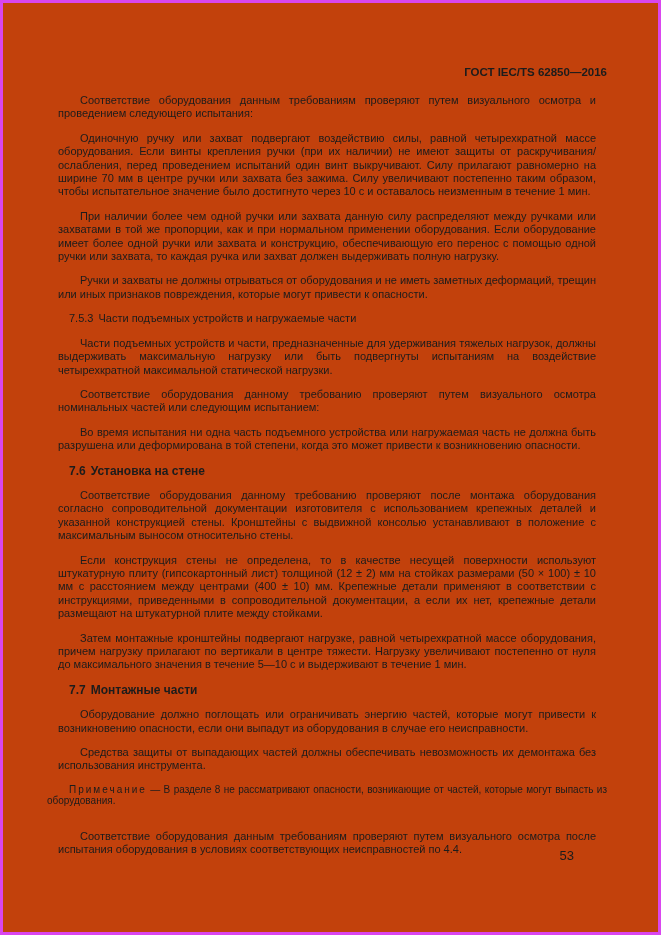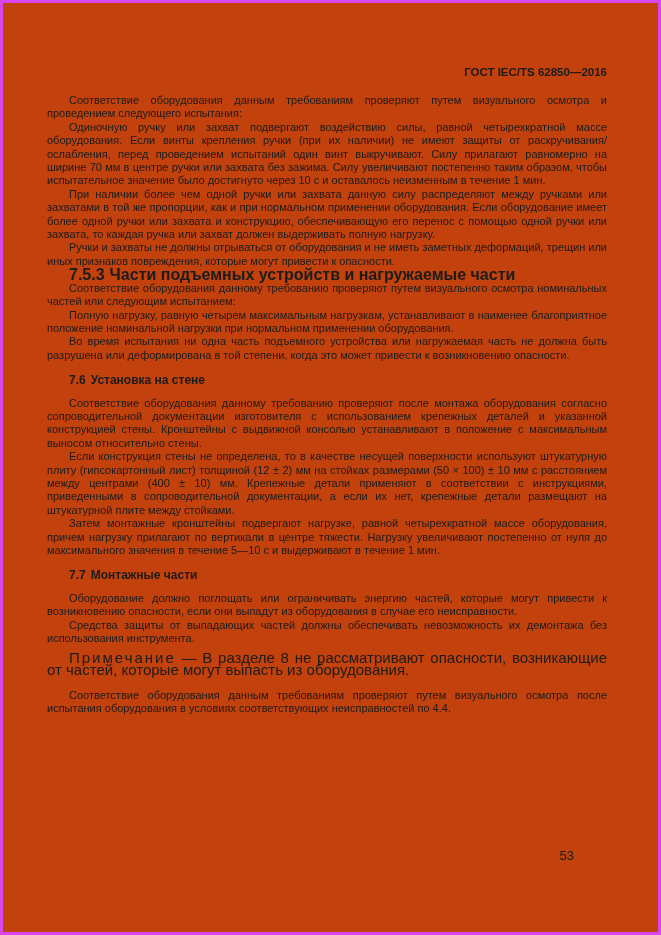--- a/index.html
+++ b/index.html
@@ -29,43 +29,43 @@
     font-weight: bold;
     font-size: 11.5px;
     line-height: 14px;
     margin: 0 0 15px 0;
   }
   .para {
     font-size: 11px;
     line-height: 13.4px;
     text-align: justify;
     text-indent: 22px;
-    margin: 0;
+    margin: 11px;
   }
   .subheading {
-    font-size: 16px;
+    font-size: 11px;
     line-height: 13.4px;
-    font-weight: bold;
+    font-weight: normal;
     text-indent: 22px;
     margin: 0;
   }
   .heading {
     font-size: 12px;
     line-height: 13.4px;
     font-weight: bold;
     text-indent: 22px;
     margin: 12px 0 9px 0;
   }
   .hnum { margin-right: 5px; }
   .note {
-    font-size: 15px;
+    font-size: 10px;
     line-height: 11.6px;
     text-align: justify;
     text-indent: 22px;
-    margin: 7px 0 13px 0;
+    margin: 7px 0 23px 0;
   }
   .note-label { letter-spacing: 2px; }
   .page-number {
     position: absolute;
     top: 846px;
     right: 84px;
     font-size: 13px;
     line-height: 13px;
   }
 </style>
@@ -76,22 +76,22 @@
   <div class="content">
     <div class="running-header">ГОСТ IEC/TS 62850—2016</div>
 
     <p class="para">Соответствие оборудования данным требованиям проверяют путем визуального осмотра и проведением следующего испытания:</p>
     <p class="para">Одиночную ручку или захват подвергают воздействию силы, равной четырехкратной массе оборудования. Если винты крепления ручки (при их наличии) не имеют защиты от раскручивания/ослабления, перед проведением испытаний один винт выкручивают. Силу прилагают равномерно на ширине 70 мм в центре ручки или захвата без зажима. Силу увеличивают постепенно таким образом, чтобы испытательное значение было достигнуто через 10 с и оставалось неизменным в течение 1 мин.</p>
     <p class="para">При наличии более чем одной ручки или захвата данную силу распределяют между ручками или захватами в той же пропорции, как и при нормальном применении оборудования. Если оборудование имеет более одной ручки или захвата и конструкцию, обеспечивающую его перенос с помощью одной ручки или захвата, то каждая ручка или захват должен выдерживать полную нагрузку.</p>
     <p class="para">Ручки и захваты не должны отрываться от оборудования и не иметь заметных деформаций, трещин или иных признаков повреждения, которые могут привести к опасности.</p>
 
     <p class="subheading"><span class="hnum">7.5.3</span><span>Части подъемных устройств и нагружаемые части</span></p>
 
+    <p class="para">Части подъемных устройств и части, предназначенные для удерживания тяжелых нагрузок, должны выдерживать максимальную нагрузку или быть подвергнуты испытаниям на воздействие четырехкратной максимальной статической нагрузки.</p>
     <p class="para">Соответствие оборудования данному требованию проверяют путем визуального осмотра номинальных частей или следующим испытанием:</p>
-    <p class="para">Полную нагрузку, равную четырем максимальным нагрузкам, устанавливают в наименее благоприятное положение номинальной нагрузки при нормальном применении оборудования.</p>
     <p class="para">Во время испытания ни одна часть подъемного устройства или нагружаемая часть не должна быть разрушена или деформирована в той степени, когда это может привести к возникновению опасности.</p>
 
     <p class="heading"><span class="hnum">7.6</span><span>Установка на стене</span></p>
 
     <p class="para">Соответствие оборудования данному требованию проверяют после монтажа оборудования согласно сопроводительной документации изготовителя с использованием крепежных деталей и указанной конструкцией стены. Кронштейны с выдвижной консолью устанавливают в положение с максимальным выносом относительно стены.</p>
     <p class="para">Если конструкция стены не определена, то в качестве несущей поверхности используют штукатурную плиту (гипсокартонный лист) толщиной (12 ± 2) мм на стойках размерами (50 × 100) ± 10 мм с расстоянием между центрами (400 ± 10) мм. Крепежные детали применяют в соответствии с инструкциями, приведенными в сопроводительной документации, а если их нет, крепежные детали размещают на штукатурной плите между стойками.</p>
     <p class="para">Затем монтажные кронштейны подвергают нагрузке, равной четырехкратной массе оборудования, причем нагрузку прилагают по вертикали в центре тяжести. Нагрузку увеличивают постепенно от нуля до максимального значения в течение 5—10 с и выдерживают в течение 1 мин.</p>
 
     <p class="heading"><span class="hnum">7.7</span><span>Монтажные части</span></p>
 

